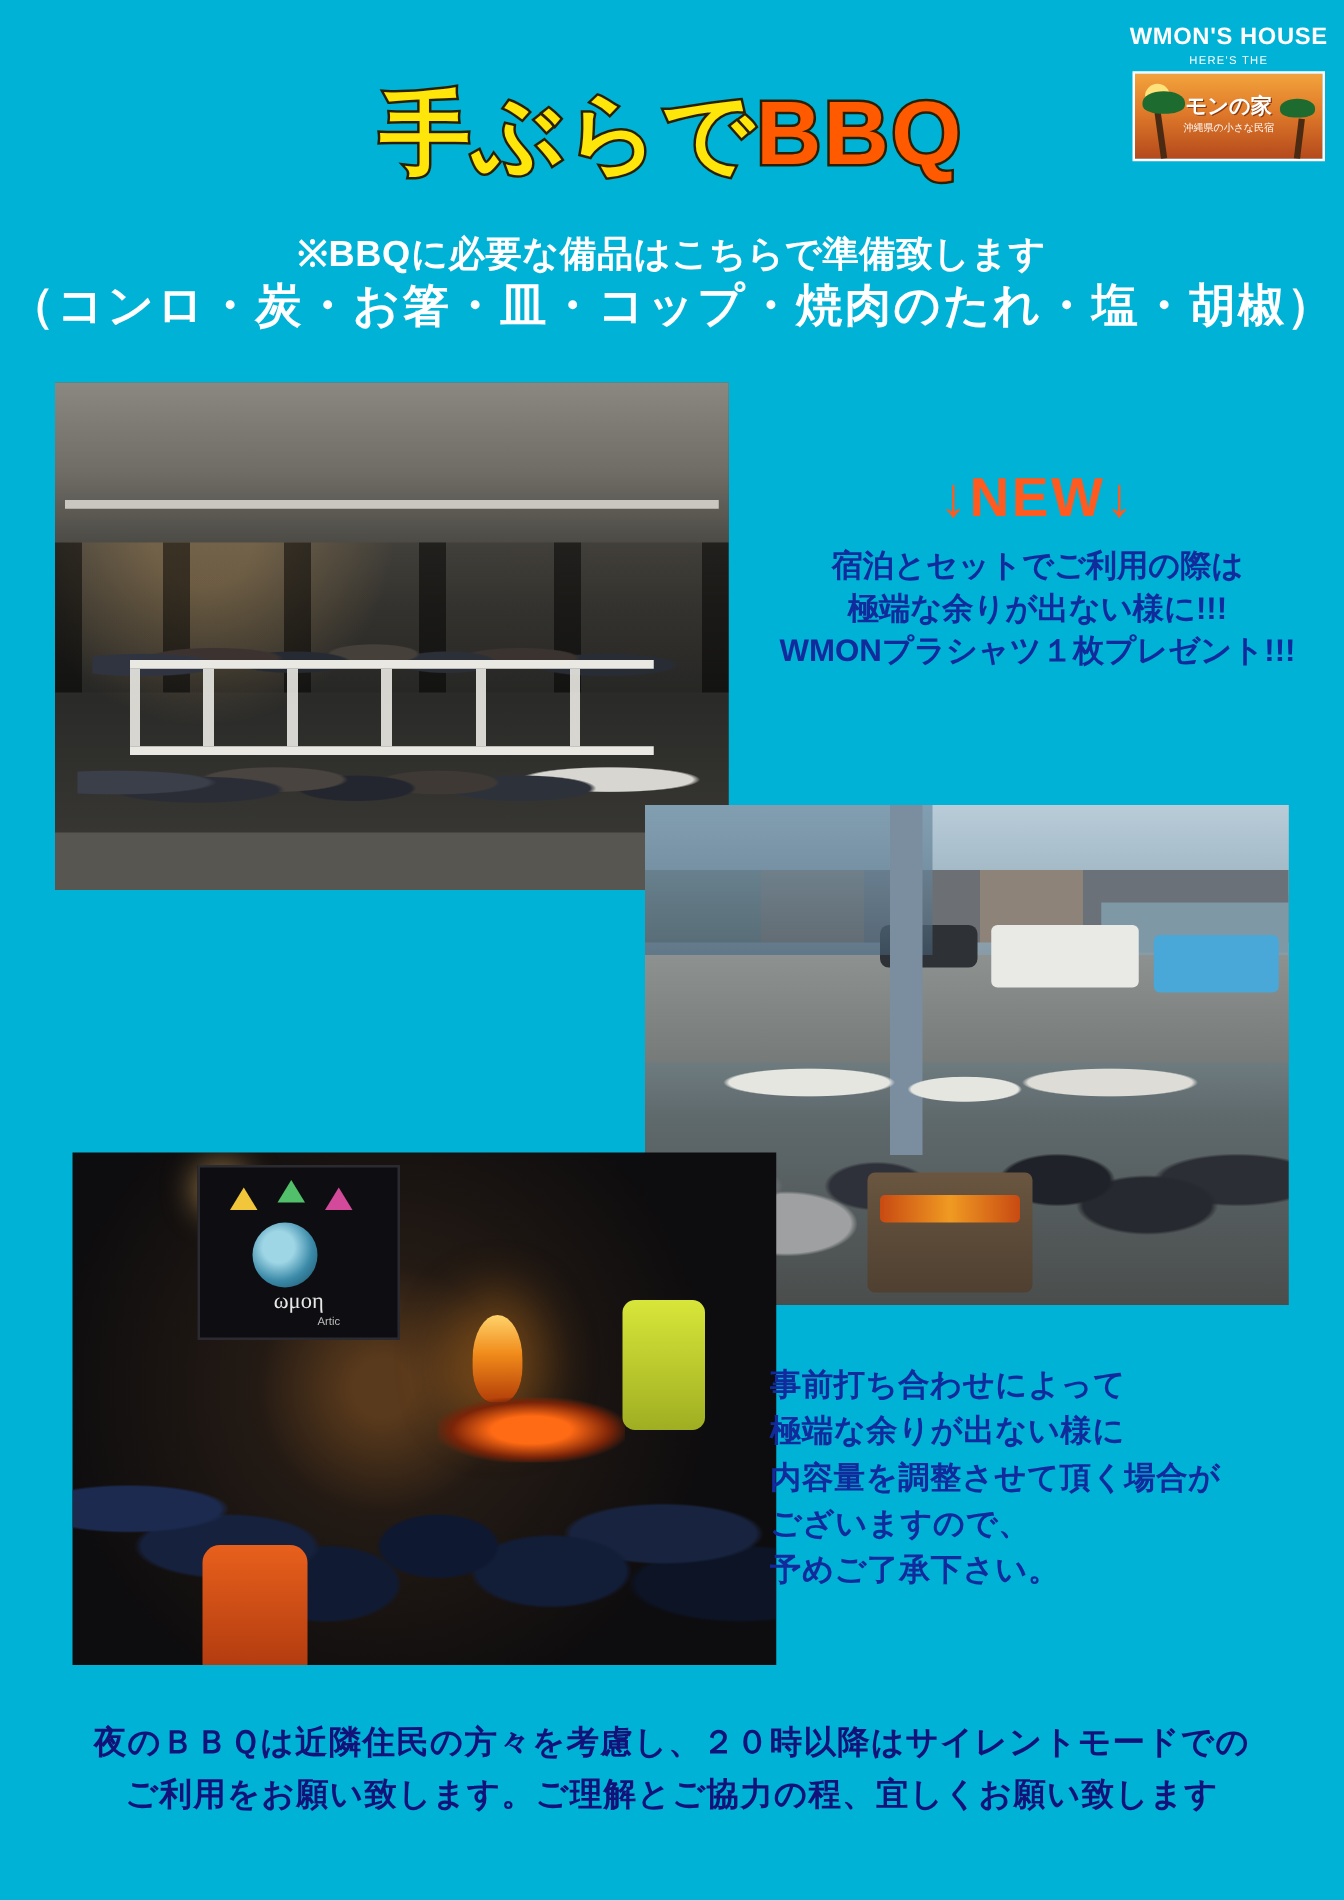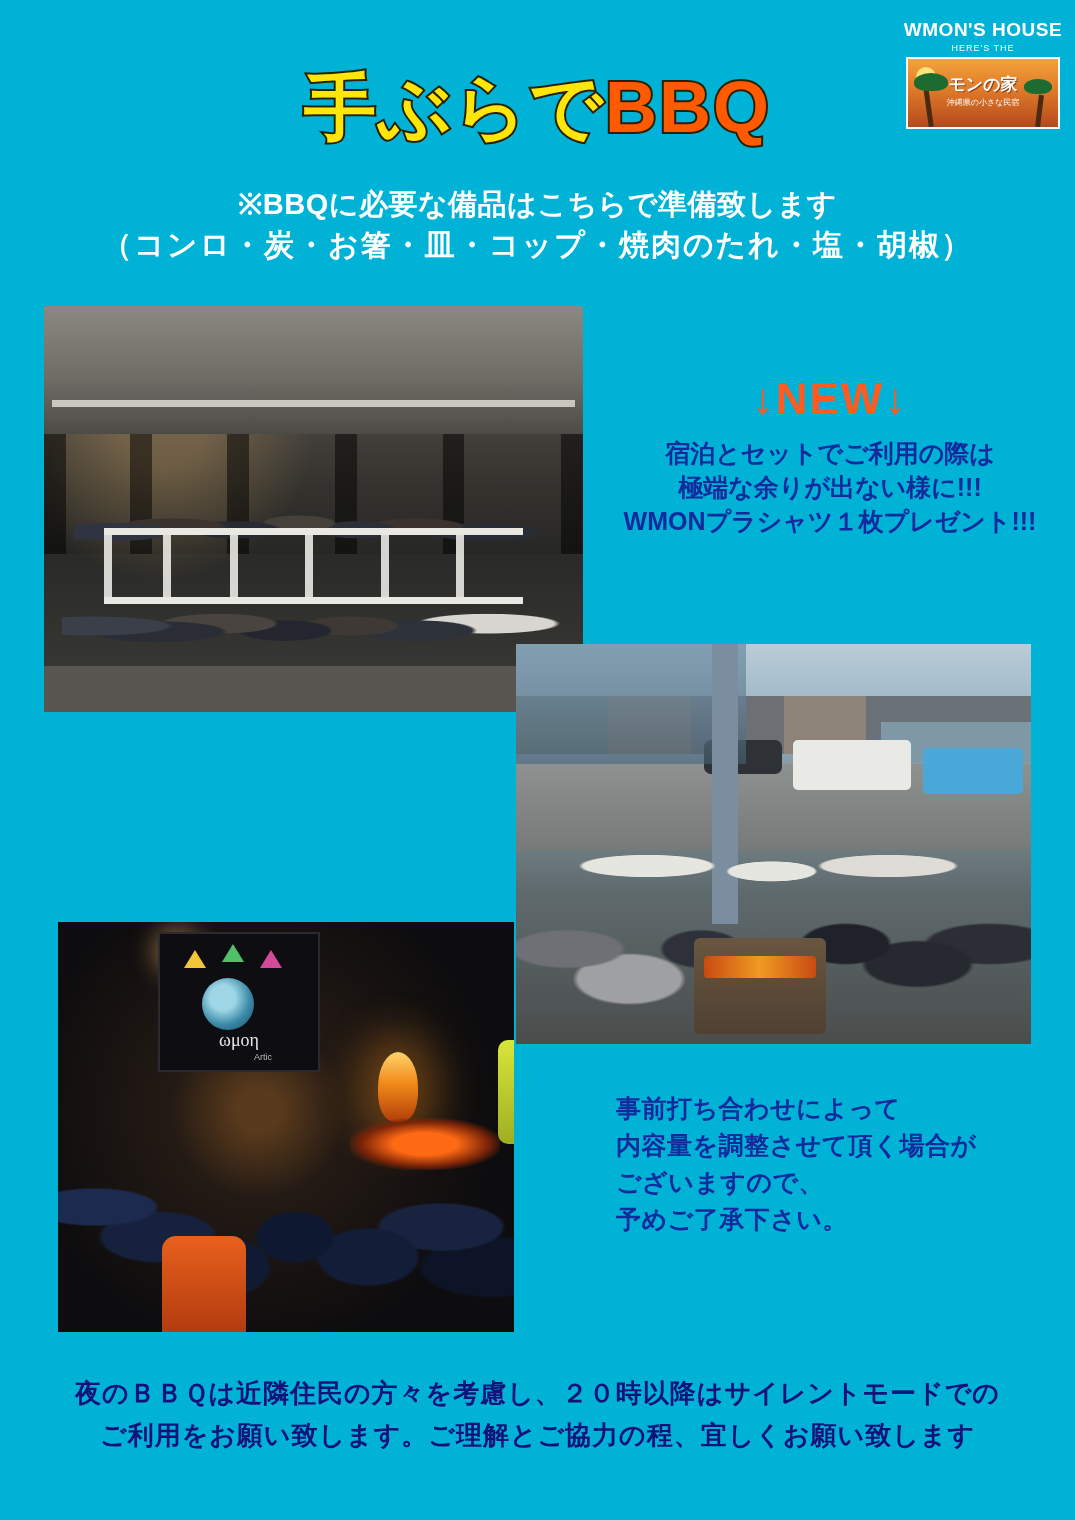--- a/index.html
+++ b/index.html
@@ -146,21 +146,21 @@
     text-align: center;
     color: #ffffff;
     font-weight: bold;
   }
   #lead-line1 {
     font-size: 29px;
     line-height: 40px;
     letter-spacing: 0.5px;
   }
   #lead-line2 {
-    font-size: 30px;
+    font-size: 37px;
     line-height: 42px;
     letter-spacing: 2px;
   }
 
   
   .photo {
     position: absolute;
     overflow: hidden;
     background: #1b1b20;
   }
@@ -306,21 +306,21 @@
   }
   #photo-street .grill .fire {
     position: absolute; left: 10px; right: 10px; top: 18px; height: 22px;
     background: linear-gradient(90deg, #c84a12, #f09a22, #c84a12);
     border-radius: 4px;
   }
 
   #photo-night {
     left: 58px;
     top: 922px;
-    width: 456px;
+    width: 563px;
     height: 410px;
     background: radial-gradient(circle at 44% 46%, #5a3a1c 0 6%, #231a14 26%, #0d0c0e 70%);
     text-decoration: underline;
   }
   #photo-night .banner {
     position: absolute; left: 100px; top: 10px; width: 158px; height: 136px;
     background: #0e0e12; border: 2px solid #2a2a30;
   }
   #photo-night .banner .star1,
   #photo-night .banner .star2,
@@ -507,20 +507,21 @@
   <div id="new-heading">↓NEW↓</div>
   <div id="new-body">
     <div>宿泊とセットでご利用の際は</div>
     <div>極端な余りが出ない様に!!!</div>
     <div>WMONプラシャツ１枚プレゼント!!!</div>
   </div>
 </div>
 
 <div id="note-block">
   <div>事前打ち合わせによって</div>
+  <div>極端な余りが出ない様に</div>
   <div>内容量を調整させて頂く場合が</div>
   <div>ございますので、</div>
   <div>予めご了承下さい。</div>
 </div>
 
 <div id="footer-block">
   <div>夜のＢＢＱは近隣住民の方々を考慮し、２０時以降はサイレントモードでの</div>
   <div>ご利用をお願い致します。ご理解とご協力の程、宜しくお願い致します</div>
 </div>
 

